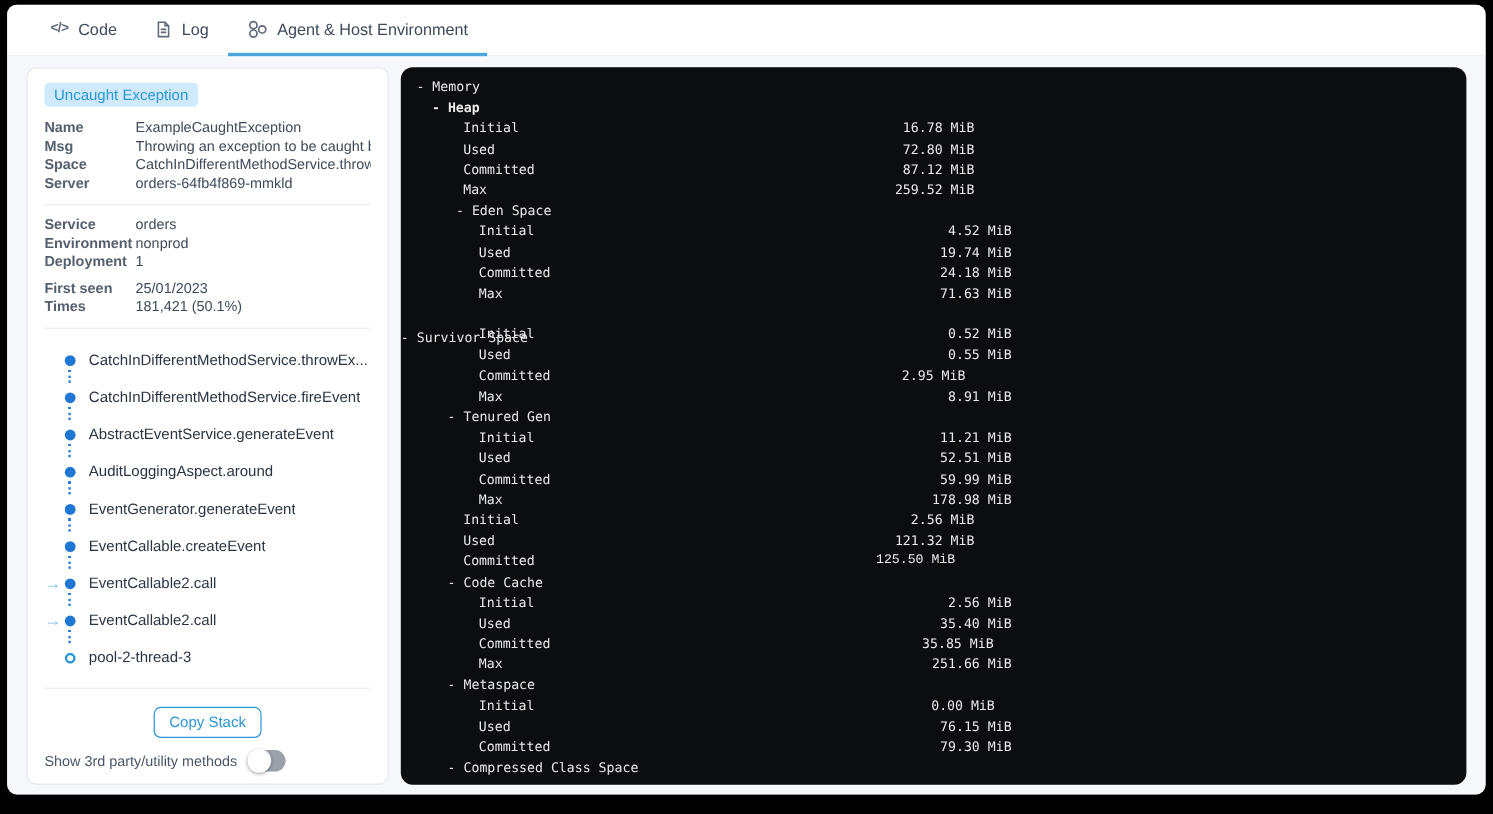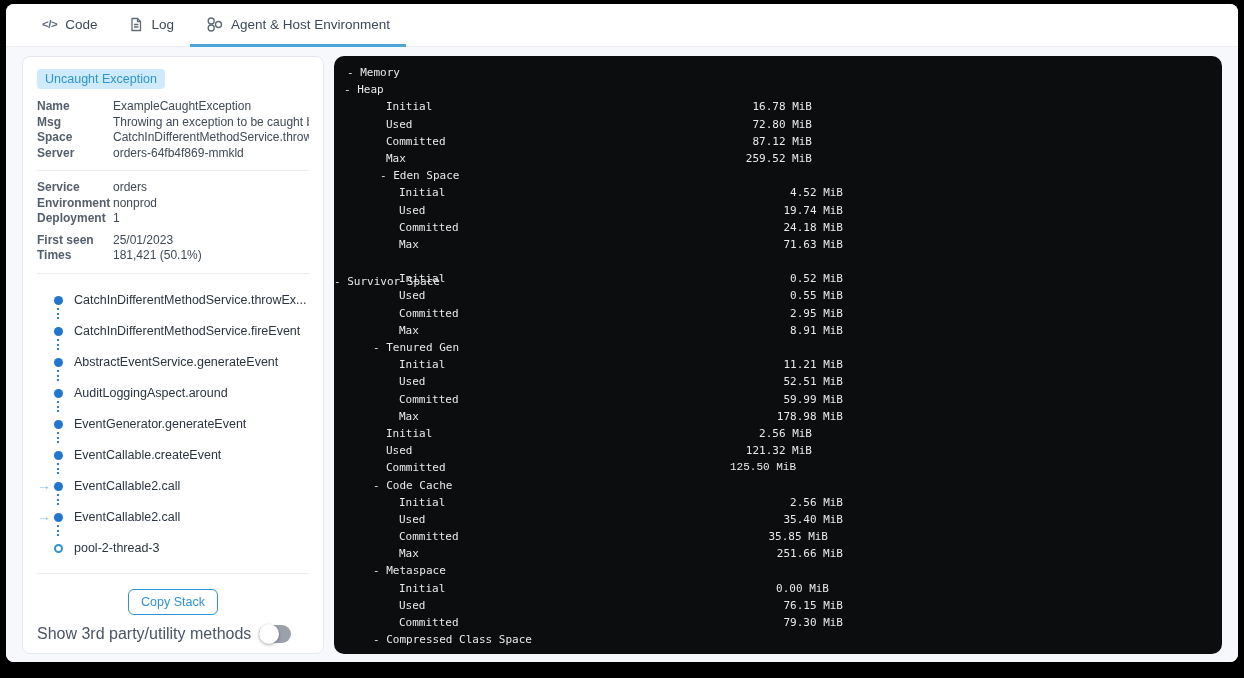--- a/index.html
+++ b/index.html
@@ -39,21 +39,21 @@
   .stack-row .arrow { position:absolute; left:0px; top:50%; transform:translateY(-54%);
                       color:#82c3ec; font-size:14px; line-height:1; }
   .stack-row .slabel { margin-left:11px; font-size:12.5px; color:#2a3442; white-space:nowrap; overflow:hidden; }
   .stack-row:not(:last-child)::after { content:""; position:absolute; left:20px; top:23px; height:11px;
                       border-left:2px dotted #2b7fd8; }
 
   .btnrow { display:flex; justify-content:center; margin:6px 0 10px 0; }
   .copy-btn { background:#fff; border:1.5px solid #2b95d6; color:#2b95d6; font-size:12.5px;
               padding:5px 12px; border-radius:6px; cursor:pointer; font-family:inherit; }
   .togglerow { display:flex; align-items:center; margin-top:auto; padding-bottom:4px; }
-  .togglerow .tlabel { font-size:16px; color:#4a5565; }
+  .togglerow .tlabel { font-size:12px; color:#4a5565; }
   .toggle { margin-left:8px; width:32px; height:18px; border-radius:9px; background:#9aa1ab; position:relative; cursor:pointer; }
   .toggle .knob { position:absolute; left:0px; top:-1px; width:20px; height:20px; border-radius:50%;
                   background:#fff; box-shadow:0 1px 3px rgba(0,0,0,.35); }
 
   
   .terminal { flex:1; background:#0c0d0f; border-radius:10px; position:relative; overflow:hidden;
               padding-top:8px; font-family:"DejaVu Sans Mono", monospace; font-size:11px; color:#e9e9e9; }
   .trow { position:relative; height:17.2px; line-height:17.2px; white-space:pre; }
   .trow .tval { position:absolute; top:0; width:130px; text-align:right; }
 </style>
@@ -191,34 +191,34 @@
       <div class="togglerow">
         <span class="tlabel">Show 3rd party/utility methods</span>
         <span class="toggle">
           <span class="knob"></span>
         </span>
       </div>
     </div>
 
     <div class="terminal">
         <div class="trow"><span style="padding-left: 13px; display: inline-block;">- Memory</span></div>
-        <div class="trow"><span style="padding-left: 10px; display: inline-block;">- Heap</span></div>
+        <div class="trow"><span style="padding-left: 26px; display: inline-block; font-weight: bold;">- Heap</span></div>
         <div class="trow"><span style="padding-left: 52px; display: inline-block;">Initial</span><span class="tval" style="left: 348px;">16.78 MiB</span></div>
         <div class="trow"><span style="padding-left: 52px; display: inline-block;">Used</span><span class="tval" style="left: 348px;">72.80 MiB</span></div>
         <div class="trow"><span style="padding-left: 52px; display: inline-block;">Committed</span><span class="tval" style="left: 348px;">87.12 MiB</span></div>
         <div class="trow"><span style="padding-left: 52px; display: inline-block;">Max</span><span class="tval" style="left: 348px;">259.52 MiB</span></div>
         <div class="trow"><span style="padding-left: 46px; display: inline-block;">- Eden Space</span></div>
         <div class="trow"><span style="padding-left: 65px; display: inline-block;">Initial</span><span class="tval" style="left: 379px;">4.52 MiB</span></div>
         <div class="trow"><span style="padding-left: 65px; display: inline-block;">Used</span><span class="tval" style="left: 379px;">19.74 MiB</span></div>
         <div class="trow"><span style="padding-left: 65px; display: inline-block;">Committed</span><span class="tval" style="left: 379px;">24.18 MiB</span></div>
         <div class="trow"><span style="padding-left: 65px; display: inline-block;">Max</span><span class="tval" style="left: 379px;">71.63 MiB</span></div>
         <div class="trow"><span style="display: inline-block; margin-top: 20px;">- Survivor Space</span></div>
         <div class="trow"><span style="padding-left: 65px; display: inline-block;">Initial</span><span class="tval" style="left: 379px;">0.52 MiB</span></div>
         <div class="trow"><span style="padding-left: 65px; display: inline-block;">Used</span><span class="tval" style="left: 379px;">0.55 MiB</span></div>
-        <div class="trow"><span style="padding-left: 65px; display: inline-block;">Committed</span><span class="tval" style="left: 379px;">2.95 MiB</span></div>
+        <div class="trow"><span style="padding-left: 65px; display: inline-block;">Committed</span><span class="tval" style="left: 379px; text-align: center;">2.95 MiB</span></div>
         <div class="trow"><span style="padding-left: 65px; display: inline-block;">Max</span><span class="tval" style="left: 379px;">8.91 MiB</span></div>
         <div class="trow"><span style="padding-left: 39px; display: inline-block;">- Tenured Gen</span></div>
         <div class="trow"><span style="padding-left: 65px; display: inline-block;">Initial</span><span class="tval" style="left: 379px;">11.21 MiB</span></div>
         <div class="trow"><span style="padding-left: 65px; display: inline-block;">Used</span><span class="tval" style="left: 379px;">52.51 MiB</span></div>
         <div class="trow"><span style="padding-left: 65px; display: inline-block;">Committed</span><span class="tval" style="left: 379px;">59.99 MiB</span></div>
         <div class="trow"><span style="padding-left: 65px; display: inline-block;">Max</span><span class="tval" style="left: 379px;">178.98 MiB</span></div>
         <div class="trow"><span style="padding-left: 52px; display: inline-block;">Initial</span><span class="tval" style="left: 348px;">2.56 MiB</span></div>
         <div class="trow"><span style="padding-left: 52px; display: inline-block;">Used</span><span class="tval" style="left: 348px;">121.32 MiB</span></div>
         <div class="trow"><span style="padding-left: 52px; display: inline-block;">Committed</span><span class="tval" style="left: 332px; font-family: Liberation Mono, monospace;">125.50 MiB</span></div>
         <div class="trow"><span style="padding-left: 39px; display: inline-block;">- Code Cache</span></div>

